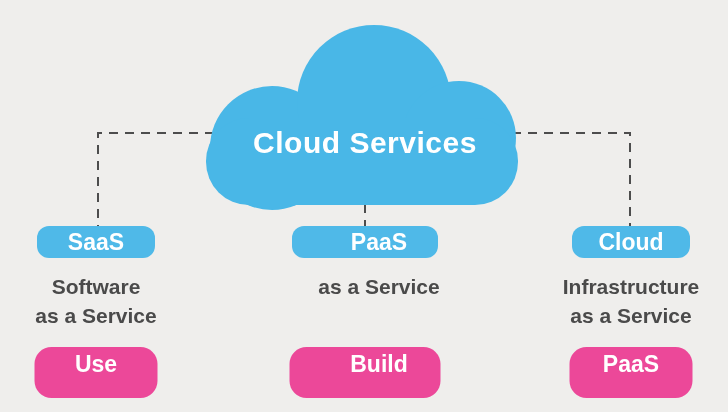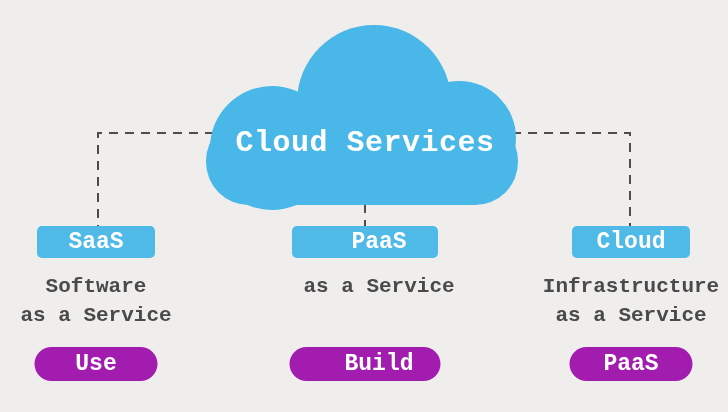--- a/index.html
+++ b/index.html
@@ -6,21 +6,20 @@
     margin: 0;
     padding: 0;
     font-family: "Liberation Sans", "DejaVu Sans", sans-serif;
   }
   .canvas {
     position: relative;
     width: 728px;
     height: 412px;
     background: #efeeec;
     overflow: hidden;
-    font-family: Liberation Mono, monospace;
   }
   .connectors {
     position: absolute;
     inset: 0;
     width: 728px;
     height: 412px;
   }
   .cloud-label {
     position: absolute;
     left: 212px;
@@ -36,43 +35,43 @@
     position: absolute;
     top: 226px;
     width: 118px;
     height: 32px;
     line-height: 32px;
     text-align: center;
     background: #4fb9e8;
     color: #ffffff;
     font-size: 23px;
     font-weight: bold;
-    border-radius: 5px;
+    border-radius: 12px;
     transform: translateX(-50%);
   }
   .full-name {
     position: absolute;
     top: 272px;
     width: 230px;
     text-align: center;
     color: #4a4a4a;
     font-size: 21px;
     font-weight: bold;
     line-height: 29px;
     transform: translateX(-50%);
   }
   .full-name span { display: block; }
   .action-pill {
     position: absolute;
     top: 347px;
     width: 123px;
-    height: 34px;
+    height: 51px;
     line-height: 34px;
     text-align: center;
-    background: #a21caf;
+    background: #ec4899;
     color: #ffffff;
     font-size: 23px;
     font-weight: bold;
     border-radius: 17px;
     transform: translateX(-50%);
   }
   .c1 { left: 96px; }
   .c2 { left: 365px; padding-left: 28px; }
   .c3 { left: 631px; }
 </style>

